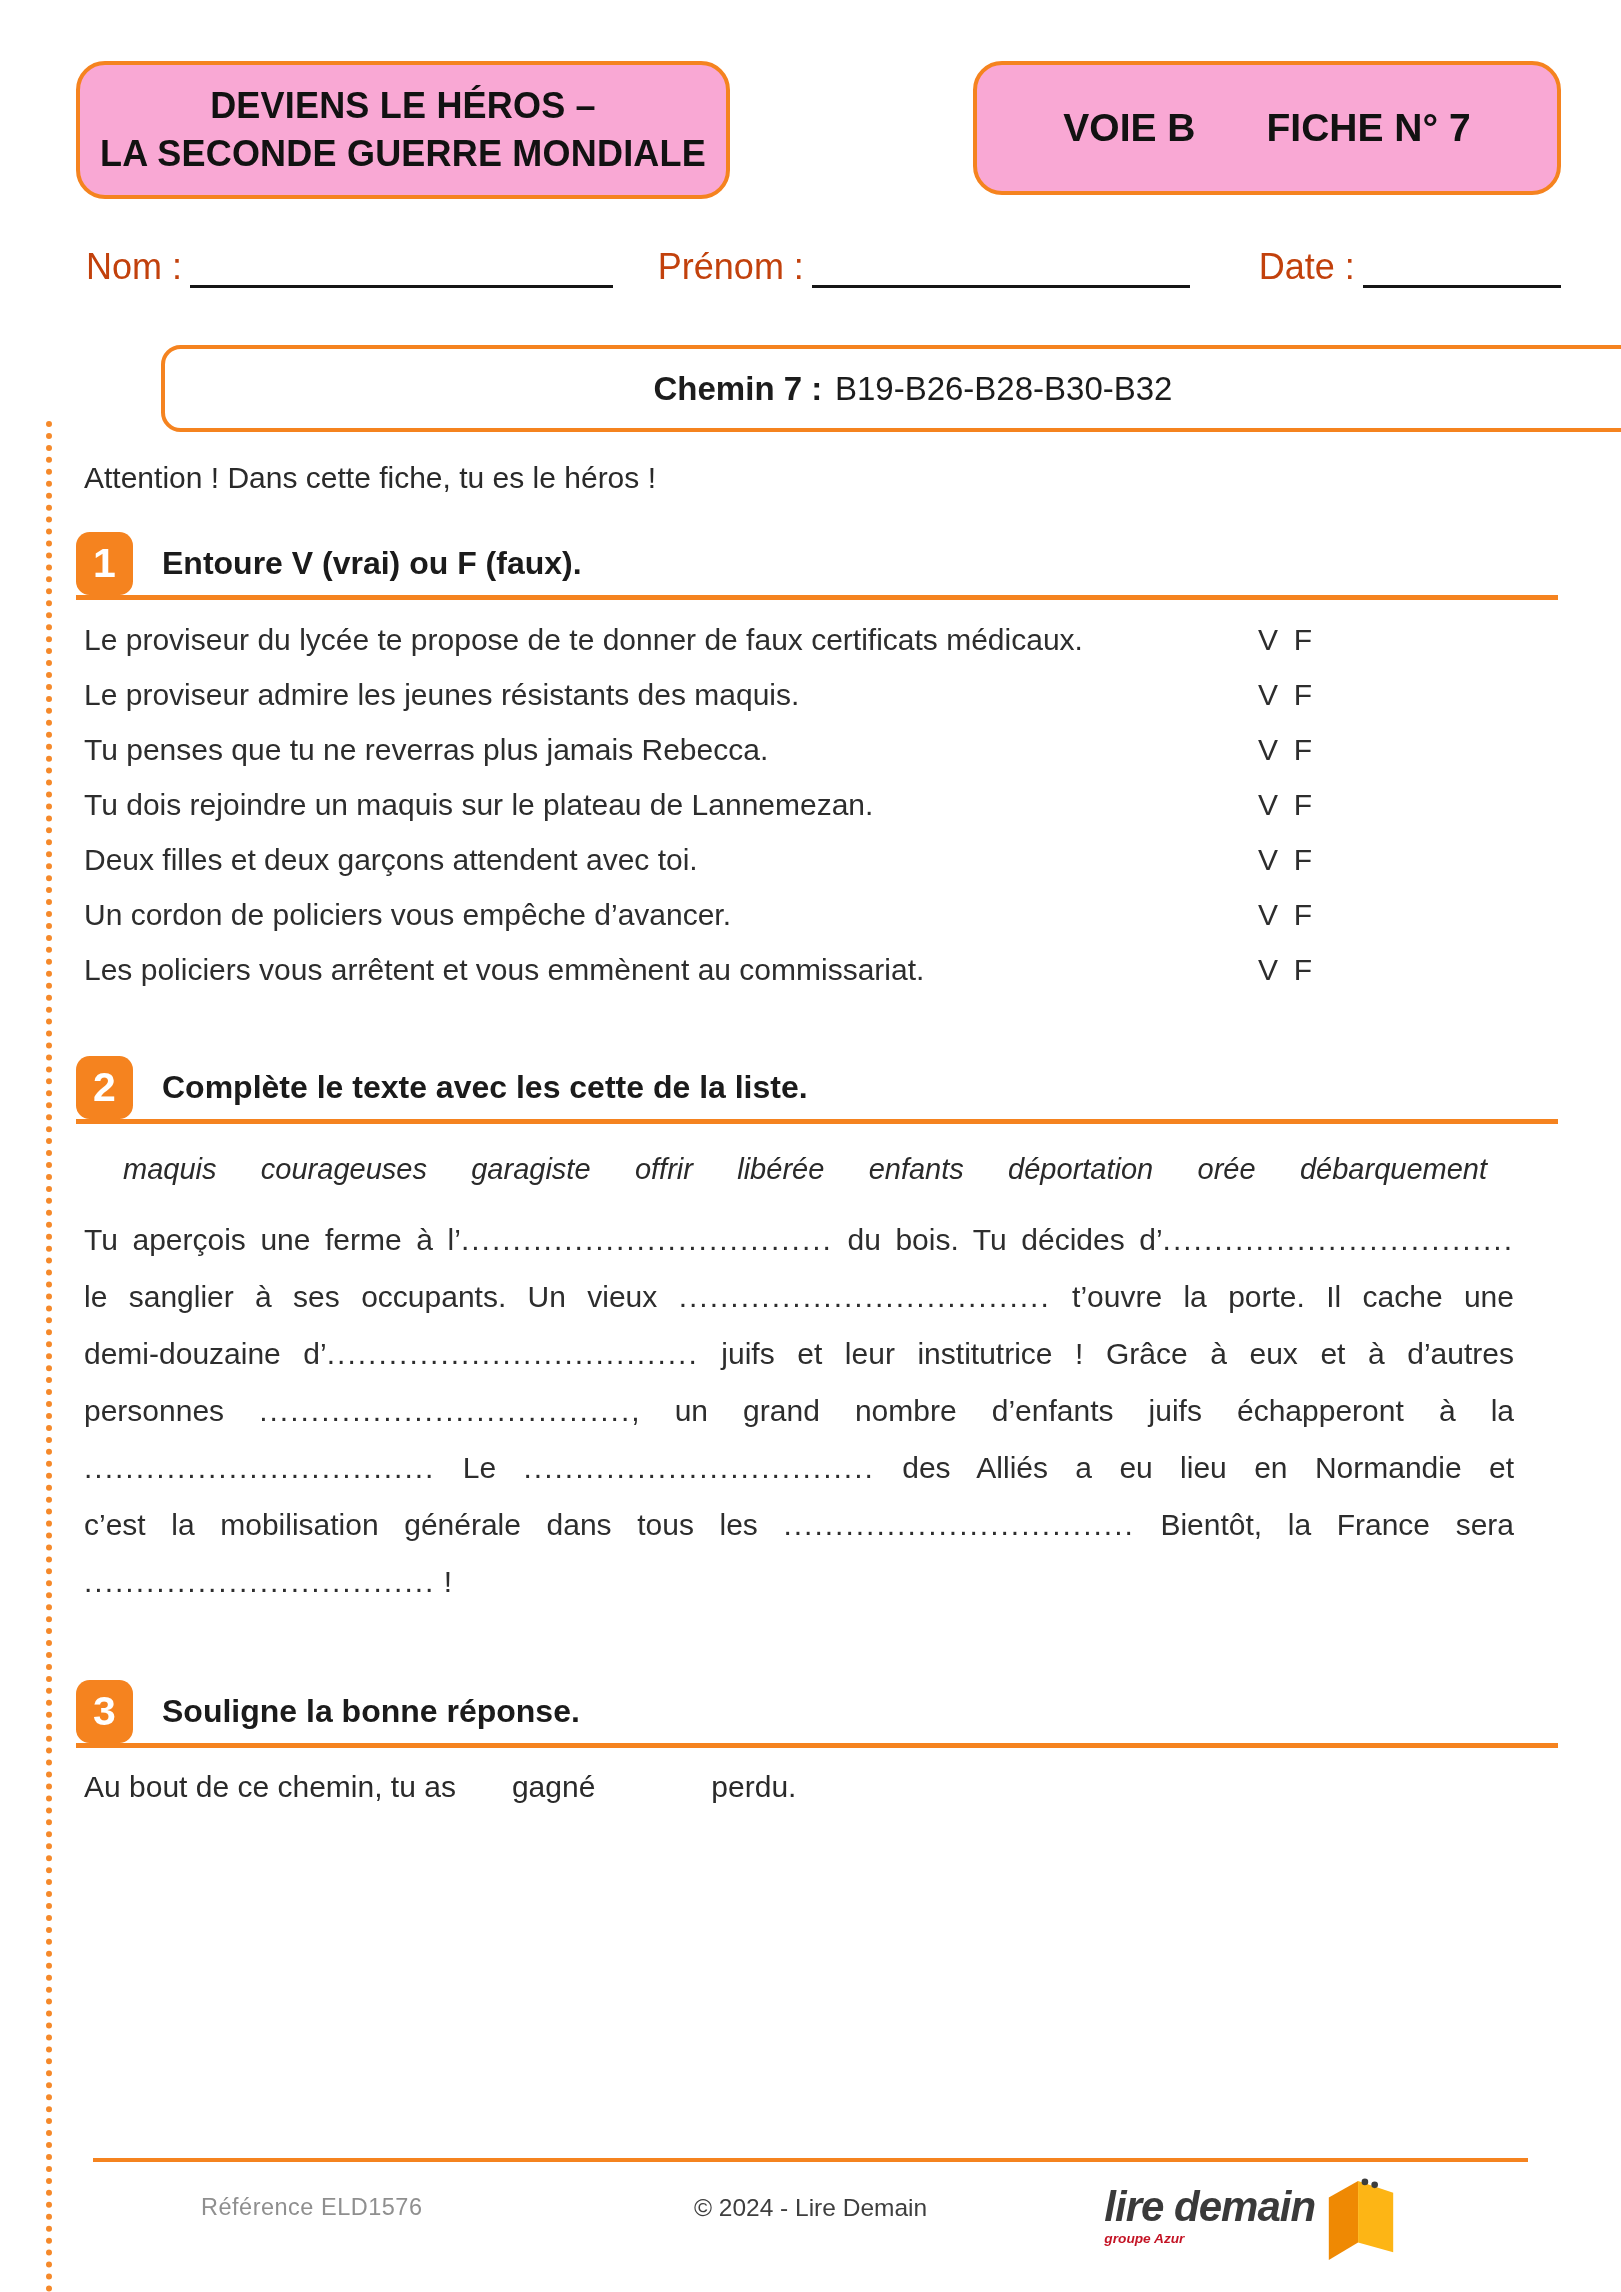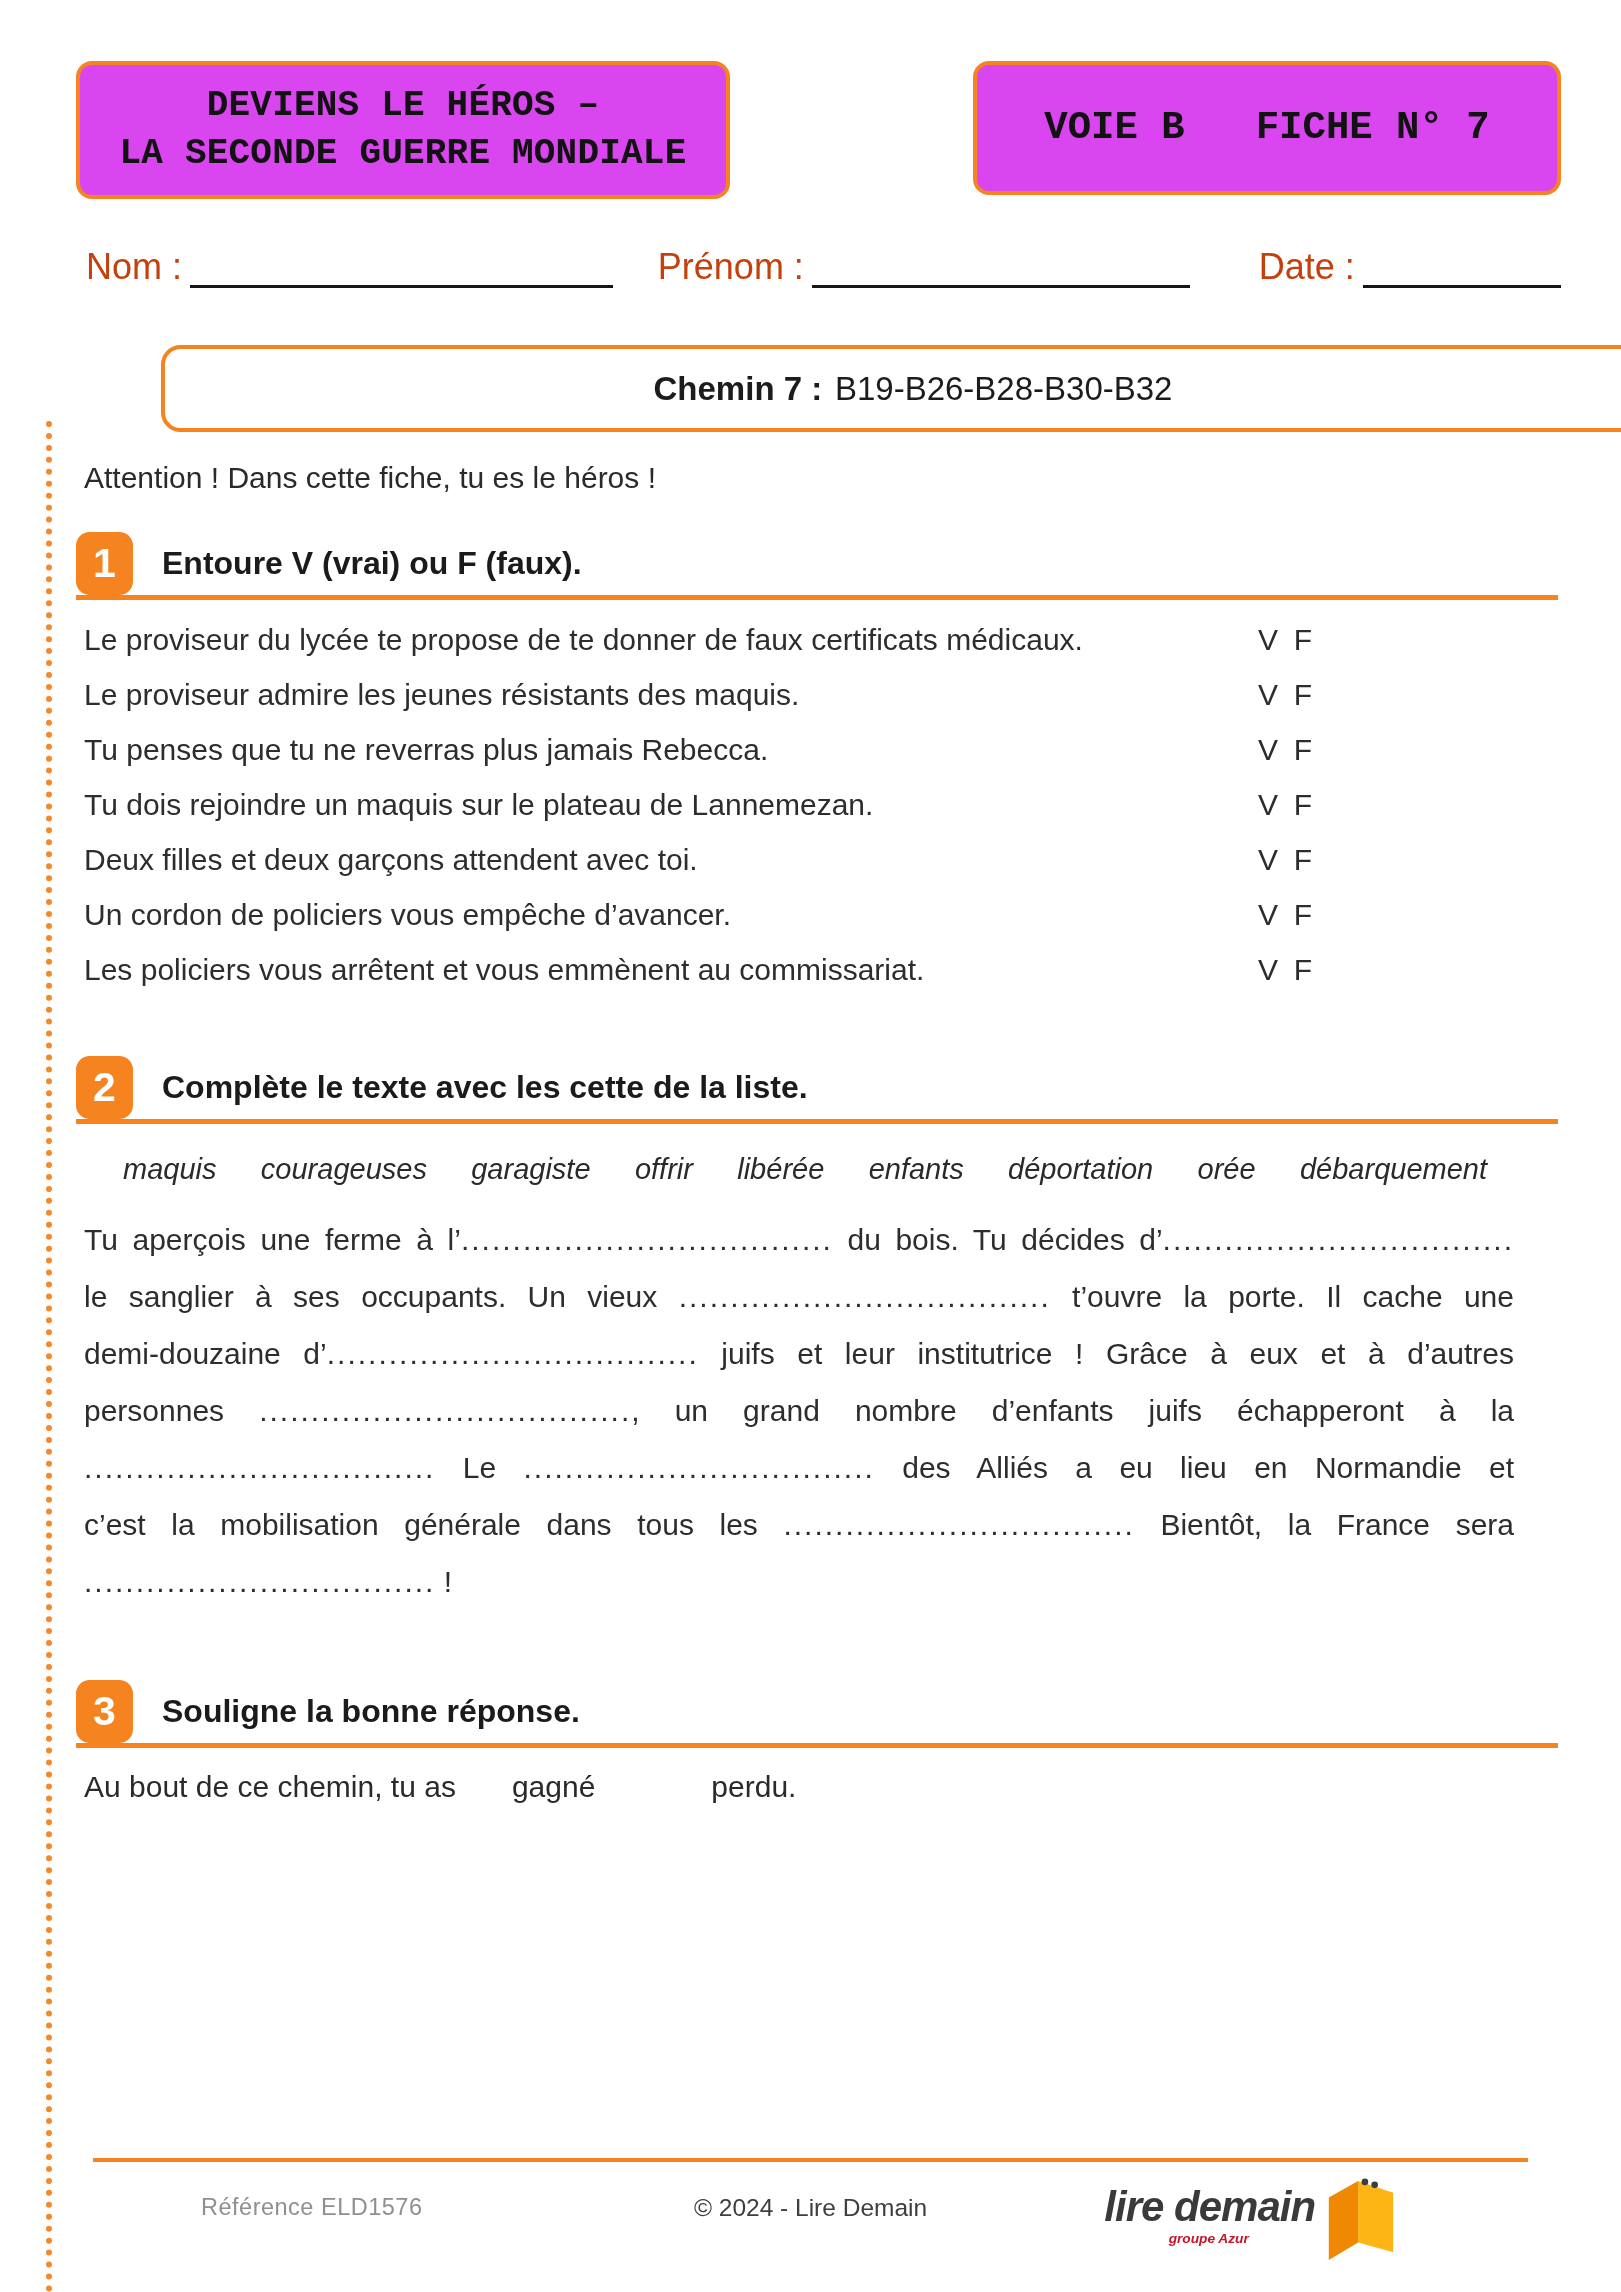--- a/index.html
+++ b/index.html
@@ -8,21 +8,21 @@
   body{ font-family:"Liberation Sans","DejaVu Sans",sans-serif; color:var(--ink); }
   .page{ position:relative; width:1621px; height:2293px; background:#fff; overflow:hidden; }
 
   
   .cutline{ position:absolute; left:46px; top:421px; bottom:0; width:0;
             border-left:6.9px dotted var(--orange); opacity:.95; }
 
   
   .header-row{ position:absolute; top:61px; left:76px; width:1485px;
                display:flex; justify-content:space-between; }
-  .obox{ border:4.9px solid var(--orange); border-radius:16px; background:#d946ef;font-family:Liberation Mono, monospace; }
+  .obox{ border:4.9px solid var(--orange); border-radius:29px; background:#f9a8d4; }
   .title-box{ width:654px; height:138px; display:flex; flex-direction:column;
               align-items:center; justify-content:center; text-align:center;
               font-weight:bold; font-size:36px; line-height:1.32; color:#121212;
               letter-spacing:0.2px; }
   .fiche-box{ width:588px; height:134px; display:flex; align-items:center;
               justify-content:center; gap:71px; font-weight:bold; font-size:39px;
               color:#121212; }
 
   
   .identity{ position:absolute; top:245px; left:86px; width:1475px;
@@ -81,21 +81,21 @@
   .footer{ position:absolute; top:2180px; left:93px; width:1435px;
            display:flex; align-items:flex-start; }
   .ref{ margin-left:108px; margin-top:13.7px; font-size:23.5px; color:#8f8f8f;
         letter-spacing:0.5px; }
   .copy{ position:absolute; left:50%; transform:translateX(-50%);
          margin-top:13.7px; font-size:24.5px; color:#3e3e3e; }
   .logo{ margin-left:auto; display:flex; align-items:flex-start; margin-right:127px; }
   .logo-text-wrap{ display:flex; flex-direction:column; }
   .logo-text{ font-size:42px; font-weight:bold; font-style:italic;
               color:#3a3a3a; letter-spacing:-1px; line-height:1; margin-top:5.9px; }
-  .logo-sub{ text-align:center; font-size:13.7px; color:#c41425; font-style:italic;
+  .logo-sub{ text-align:left; font-size:13.7px; color:#c41425; font-style:italic;
              font-weight:bold; margin-top:2.9px; padding-right:2px; }
   .book{ margin-left:5.9px; margin-top:-3.9px; }
 </style>
 </head>
 <body>
 
 <div class="page">
 
   <div class="cutline"></div>
 

